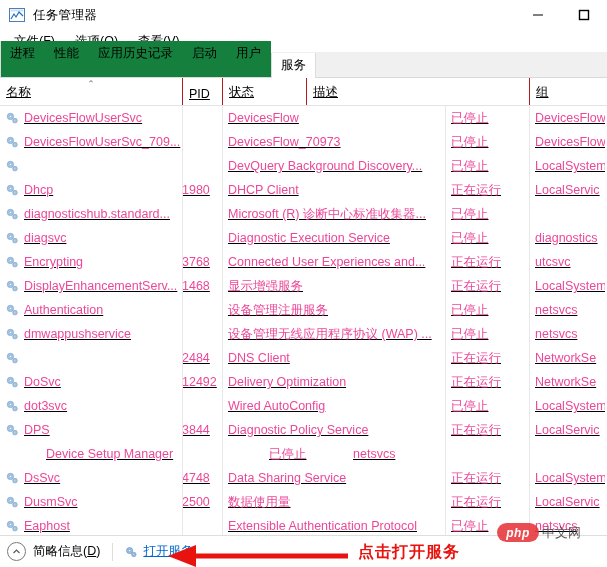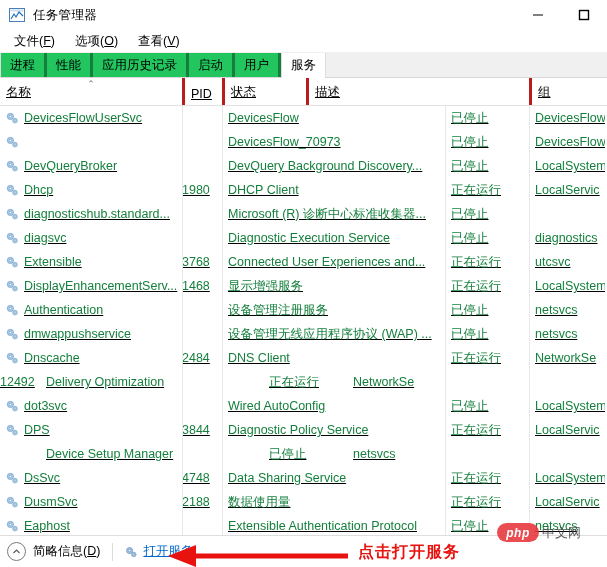--- a/index.html
+++ b/index.html
@@ -73,27 +73,27 @@
   
   .tabstrip {
     height: 25px;
     display: flex;
     align-items: flex-end;
     background: #f0f0f0;
     border-bottom: 1px solid #d9d9d9;
     position: relative;
   }
   .tab {
-    height: 24px;
+    height: 36px;
     line-height: 24px;
     padding: 0 9px;
     font-size: 12.5px;
     color: #000;
-    background: #22c55e;
-    border-right: 3px solid #15803d;
+    background: #15803d;
+    border-right: 1px solid #15803d;
     white-space: nowrap;
   }
   .tab:first-child { border-left: 1px solid #dcdcdc; }
   .tab.active {
     background: #ffffff;
     border-right: 1px solid #dcdcdc;
     border-left: 1px solid #dcdcdc;
     height: 25px;
     line-height: 25px;
     margin-bottom: -1px;
@@ -123,21 +123,21 @@
     position: relative;
     font-size: 12.5px;
     color: #000;
     display: flex;
     align-items: flex-end;
     padding-bottom: 4px;
     box-sizing: border-box;
     overflow: hidden;
     white-space: nowrap;
   }
-  .colhead .cell + .cell { border-left: 3px solid #b91c1c; }
+  .colhead .cell + .cell { border-left: 1px solid #b91c1c; }
   .colhead .cell span.lbl { padding-left: 6px; }
   .sort-arrow {
     position: absolute;
     left: 50%;
     top: 2px;
     transform: translateX(-50%);
     font-size: 9px;
     color: #707070;
     line-height: 1;
   }
@@ -145,21 +145,21 @@
   
   .rows {
     position: relative;
     overflow: hidden;
   }
   .row {
     display: flex;
     height: 24px;
     align-items: flex-end;
     font-size: 12.5px;
-    color: #15803d;
+    color: #ec4899;
   }
   .row .cell {
     box-sizing: border-box;
     overflow: hidden;
     white-space: nowrap;
     text-overflow: clip;
     height: 24px;
     line-height: 24px;
   }
   .c-name { display:flex; align-items:center; padding-left: 5px; }
@@ -384,41 +384,41 @@
               <g fill="#a9cbea" stroke="#6d96c0" stroke-width="0.7">
                 <circle cx="6.2" cy="6.2" r="3.6"></circle>
                 <circle cx="6.2" cy="6.2" r="1.4" fill="#ffffff"></circle>
               </g>
               <g fill="#a9cbea" stroke="#6d96c0" stroke-width="0.6">
                 <circle cx="11.4" cy="11" r="2.7"></circle>
                 <circle cx="11.4" cy="11" r="1" fill="#ffffff"></circle>
               </g>
             </svg>
           </span>
+          <span class="nm">DevicesFlowUserSvc_709...</span>
         </div>
         <div class="cell c-pid" style="width:40px"></div>
         <div class="cell c-desc" style="width:223px">DevicesFlow_70973</div>
         <div class="cell c-stat" style="width:84px">已停止</div>
         <div class="cell c-grp" style="width:76px">DevicesFlow</div>
       </div>
       <div class="row">
         <div class="cell c-name" style="width:182px">
           <span>
             <svg class="svc-ico" viewBox="0 0 16 16">
               <g fill="#a9cbea" stroke="#6d96c0" stroke-width="0.7">
                 <circle cx="6.2" cy="6.2" r="3.6"></circle>
                 <circle cx="6.2" cy="6.2" r="1.4" fill="#ffffff"></circle>
               </g>
               <g fill="#a9cbea" stroke="#6d96c0" stroke-width="0.6">
                 <circle cx="11.4" cy="11" r="2.7"></circle>
                 <circle cx="11.4" cy="11" r="1" fill="#ffffff"></circle>
               </g>
             </svg>
           </span>
-          <span class="nm">DevQueryBroker</span>
         </div>
         <div class="cell c-pid" style="width:40px"></div>
         <div class="cell c-desc" style="width:223px">DevQuery Background Discovery...</div>
         <div class="cell c-stat" style="width:84px">已停止</div>
         <div class="cell c-grp" style="width:76px">LocalSystem</div>
       </div>
       <div class="row">
         <div class="cell c-name" style="width:182px">
           <span>
             <svg class="svc-ico" viewBox="0 0 16 16">
@@ -488,21 +488,21 @@
               <g fill="#a9cbea" stroke="#6d96c0" stroke-width="0.7">
                 <circle cx="6.2" cy="6.2" r="3.6"></circle>
                 <circle cx="6.2" cy="6.2" r="1.4" fill="#ffffff"></circle>
               </g>
               <g fill="#a9cbea" stroke="#6d96c0" stroke-width="0.6">
                 <circle cx="11.4" cy="11" r="2.7"></circle>
                 <circle cx="11.4" cy="11" r="1" fill="#ffffff"></circle>
               </g>
             </svg>
           </span>
-          <span class="nm">Extensible</span>
+          <span class="nm">Encrypting</span>
         </div>
         <div class="cell c-pid" style="width:40px">3768</div>
         <div class="cell c-desc" style="width:223px">Connected User Experiences and...</div>
         <div class="cell c-stat" style="width:84px">正在运行</div>
         <div class="cell c-grp" style="width:76px">utcsvc</div>
       </div>
       <div class="row">
         <div class="cell c-name" style="width:182px">
           <span>
             <svg class="svc-ico" viewBox="0 0 16 16">
@@ -572,28 +572,42 @@
               <g fill="#a9cbea" stroke="#6d96c0" stroke-width="0.7">
                 <circle cx="6.2" cy="6.2" r="3.6"></circle>
                 <circle cx="6.2" cy="6.2" r="1.4" fill="#ffffff"></circle>
               </g>
               <g fill="#a9cbea" stroke="#6d96c0" stroke-width="0.6">
                 <circle cx="11.4" cy="11" r="2.7"></circle>
                 <circle cx="11.4" cy="11" r="1" fill="#ffffff"></circle>
               </g>
             </svg>
           </span>
-          <span class="nm">Dnscache</span>
         </div>
         <div class="cell c-pid" style="width:40px">2484</div>
         <div class="cell c-desc" style="width:223px">DNS Client</div>
         <div class="cell c-stat" style="width:84px">正在运行</div>
         <div class="cell c-grp" style="width:76px">NetworkSe</div>
       </div>
       <div class="row">
+        <div class="cell c-name" style="width:182px">
+          <span>
+            <svg class="svc-ico" viewBox="0 0 16 16">
+              <g fill="#a9cbea" stroke="#6d96c0" stroke-width="0.7">
+                <circle cx="6.2" cy="6.2" r="3.6"></circle>
+                <circle cx="6.2" cy="6.2" r="1.4" fill="#ffffff"></circle>
+              </g>
+              <g fill="#a9cbea" stroke="#6d96c0" stroke-width="0.6">
+                <circle cx="11.4" cy="11" r="2.7"></circle>
+                <circle cx="11.4" cy="11" r="1" fill="#ffffff"></circle>
+              </g>
+            </svg>
+          </span>
+          <span class="nm">DoSvc</span>
+        </div>
         <div class="cell c-pid" style="width:40px">12492</div>
         <div class="cell c-desc" style="width:223px">Delivery Optimization</div>
         <div class="cell c-stat" style="width:84px">正在运行</div>
         <div class="cell c-grp" style="width:76px">NetworkSe</div>
       </div>
       <div class="row">
         <div class="cell c-name" style="width:182px">
           <span>
             <svg class="svc-ico" viewBox="0 0 16 16">
               <g fill="#a9cbea" stroke="#6d96c0" stroke-width="0.7">
@@ -670,21 +684,21 @@
                 <circle cx="6.2" cy="6.2" r="1.4" fill="#ffffff"></circle>
               </g>
               <g fill="#a9cbea" stroke="#6d96c0" stroke-width="0.6">
                 <circle cx="11.4" cy="11" r="2.7"></circle>
                 <circle cx="11.4" cy="11" r="1" fill="#ffffff"></circle>
               </g>
             </svg>
           </span>
           <span class="nm">DusmSvc</span>
         </div>
-        <div class="cell c-pid" style="width:40px">2188</div>
+        <div class="cell c-pid" style="width:40px">2500</div>
         <div class="cell c-desc" style="width:223px">数据使用量</div>
         <div class="cell c-stat" style="width:84px">正在运行</div>
         <div class="cell c-grp" style="width:76px">LocalServic</div>
       </div>
       <div class="row">
         <div class="cell c-name" style="width:182px">
           <span>
             <svg class="svc-ico" viewBox="0 0 16 16">
               <g fill="#a9cbea" stroke="#6d96c0" stroke-width="0.7">
                 <circle cx="6.2" cy="6.2" r="3.6"></circle>

